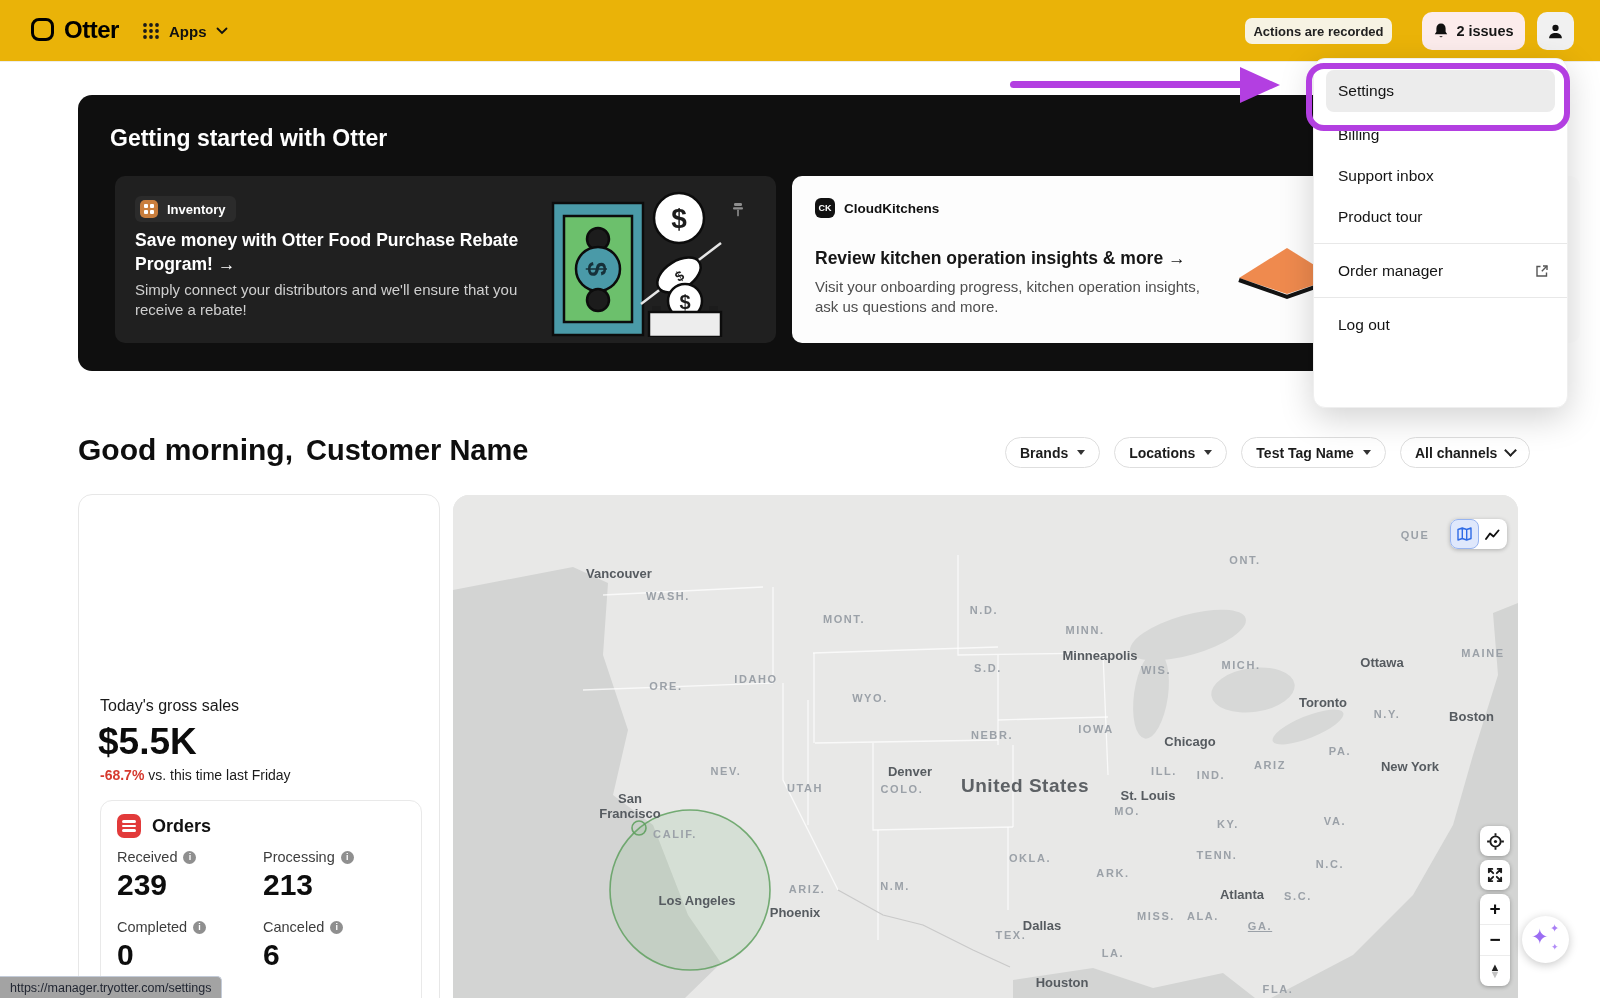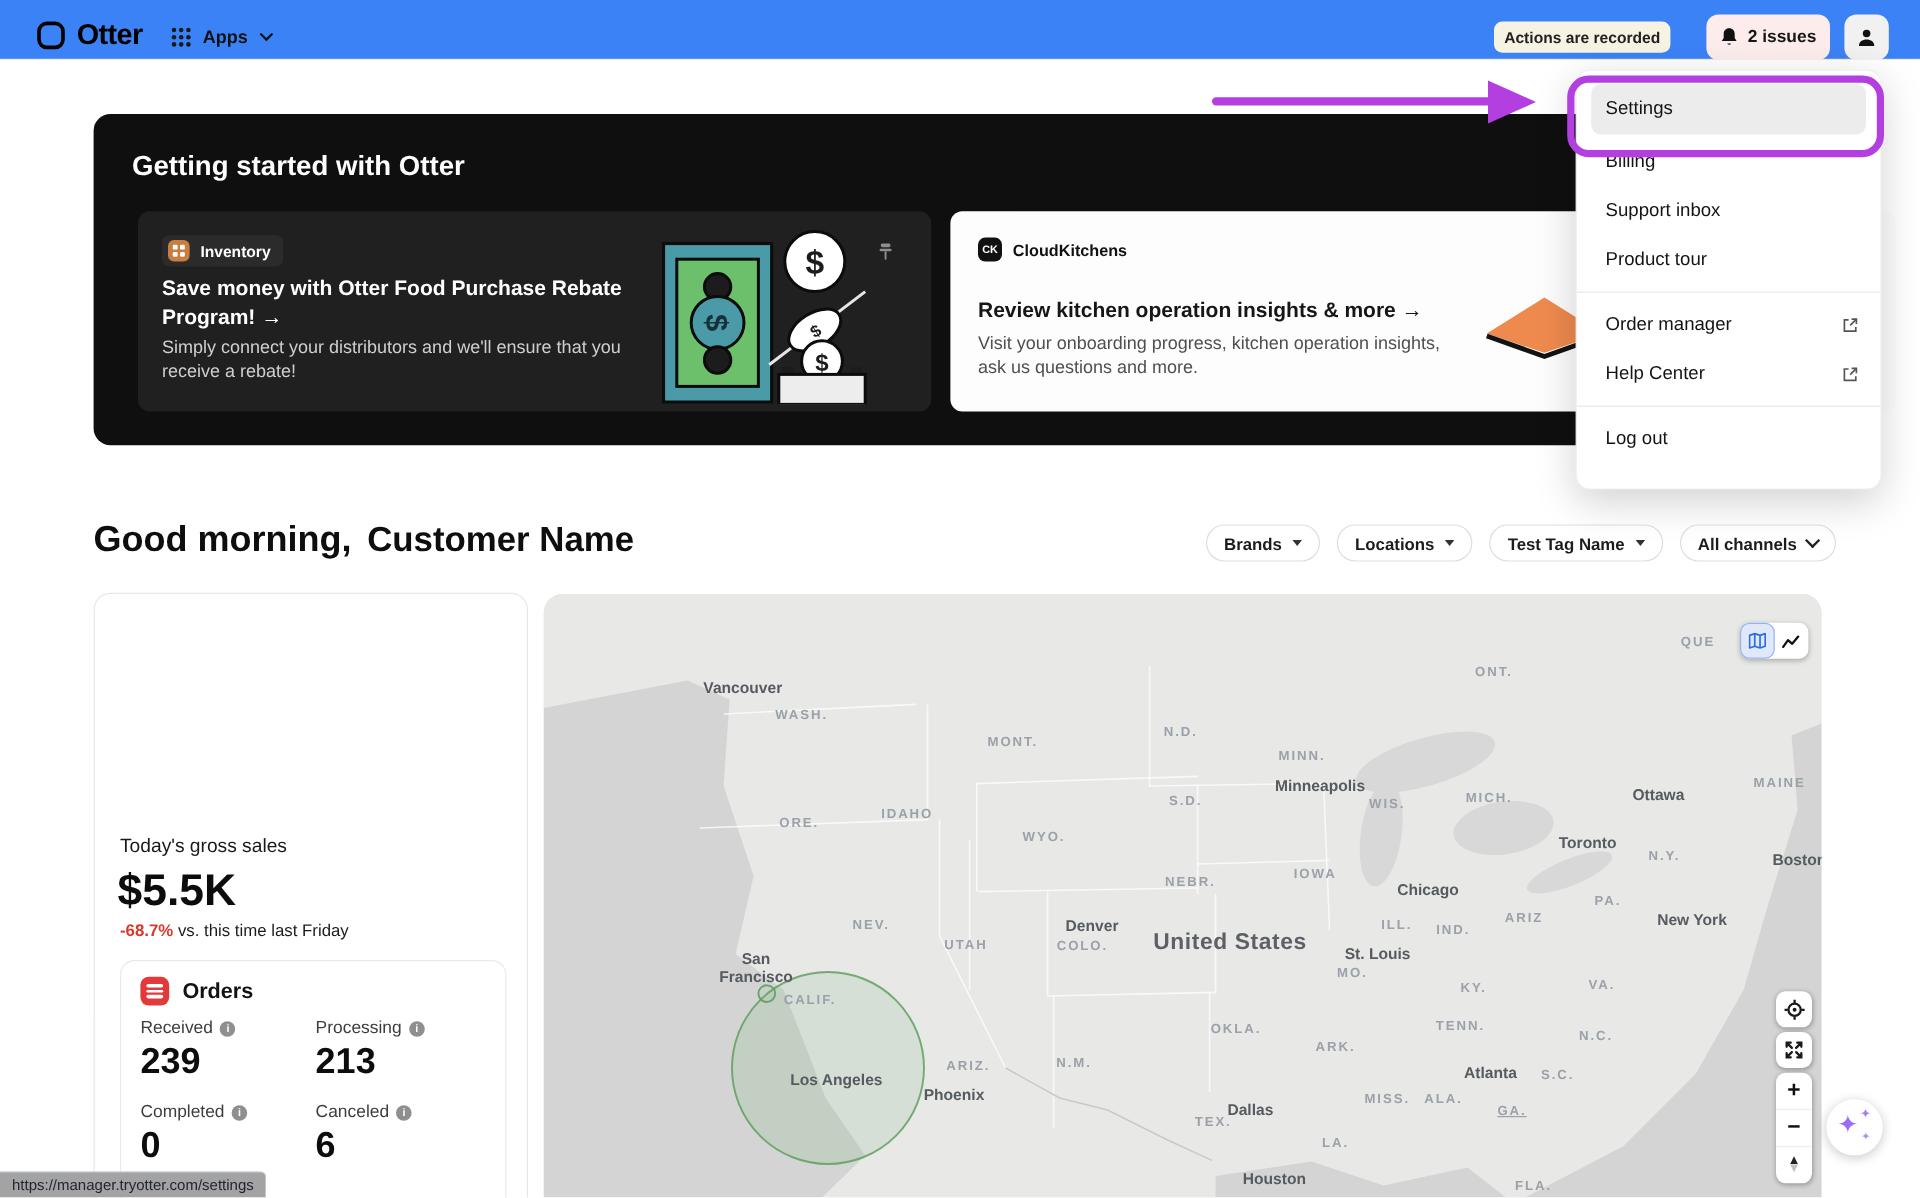--- a/index.html
+++ b/index.html
@@ -8,21 +8,21 @@
     --orders-icon:#e23a3a;
     --selection-green:#6fae6f;
     --issues-bg:#fcecec;
     --actions-bg:#f7f3e3;
   }
   *{margin:0;padding:0;box-sizing:border-box;}
   html,body{width:1600px;height:998px;overflow:hidden;}
   body{position:relative;background:#fff;font-family:"Liberation Sans",sans-serif;color:#141414;}
 
   
-  .topbar{position:absolute;left:0;top:0;width:1600px;height:50px;background:#3b82f6;border-bottom:1px solid #ececec;z-index:5;}
+  .topbar{position:absolute;left:0;top:0;width:1600px;height:62px;background:#eab308;border-bottom:1px solid #ececec;z-index:5;}
   .logo-glyph{position:absolute;left:31px;top:18px;width:23px;height:23px;border:3.4px solid #000;border-radius:8px;}
   .brand{position:absolute;left:64px;top:16px;font-size:24px;font-weight:700;letter-spacing:-.5px;color:#000;}
   .apps-btn{position:absolute;left:142px;top:14px;height:34px;display:flex;align-items:center;gap:9px;cursor:pointer;}
   .apps-label{font-size:15px;font-weight:600;color:#111;}
   .badge-actions{position:absolute;left:1245px;top:18px;width:147px;height:26px;background:var(--actions-bg);border-radius:7px;display:flex;align-items:center;justify-content:center;font-size:13px;font-weight:600;color:#222;}
   .btn-issues{position:absolute;left:1422px;top:12px;width:103px;height:38px;background:var(--issues-bg);border-radius:10px;display:flex;align-items:center;justify-content:center;gap:7px;cursor:pointer;}
   .btn-issues span{font-size:14.5px;font-weight:600;color:#161616;}
   .btn-profile{position:absolute;left:1537px;top:12px;width:37px;height:38px;background:#f1f1f1;border-radius:10px;display:flex;align-items:center;justify-content:center;cursor:pointer;}
 
   
@@ -346,21 +346,21 @@
       <div class="map-label state" style="left: 417px; top: 203px;">WYO.</div>
       <div class="map-label state" style="left: 535px; top: 173px;">S.D.</div>
       <div class="map-label state" style="left: 539px; top: 240px;">NEBR.</div>
       <div class="map-label state" style="left: 643px; top: 234px;">IOWA</div>
       <div class="map-label city" style="left: 737px; top: 246px;">Chicago</div>
       <div class="map-label state" style="left: 711px; top: 276px;">ILL.</div>
       <div class="map-label state" style="left: 758px; top: 280px;">IND.</div>
       <div class="map-label state" style="left: 817px; top: 270px;">ARIZ</div>
       <div class="map-label state" style="left: 887px; top: 256px;">PA.</div>
       <div class="map-label state" style="left: 934px; top: 219px;">N.Y.</div>
-      <div class="map-label city" style="left: 1032px; top: 221px; padding-left: 29px;">Boston</div>
+      <div class="map-label city" style="left: 1004px; top: 221px; padding-left: 29px;">Boston</div>
       <div class="map-label city" style="left: 957px; top: 271px;">New York</div>
       <div class="map-label state" style="left: 273px; top: 276px;">NEV.</div>
       <div class="map-label state" style="left: 352px; top: 293px;">UTAH</div>
       <div class="map-label city" style="left: 457px; top: 276px;">Denver</div>
       <div class="map-label state" style="left: 449px; top: 294px;">COLO.</div>
       <div class="map-label country" style="left: 572px; top: 291px;">United States</div>
       <div class="map-label city" style="left: 695px; top: 300px;">St. Louis</div>
       <div class="map-label state" style="left: 656px; top: 316px; margin-left: 18px;">MO.</div>
       <div class="map-label state" style="left: 775px; top: 329px;">KY.</div>
       <div class="map-label state" style="left: 882px; top: 326px;">VA.</div>
@@ -457,28 +457,20 @@
   <div class="menu-divider"></div>
     <div class="menu-item">
       <span>Order manager</span>
       <svg width="14" height="14" viewBox="0 0 14 14">
         <path d="M5.5 2.5 H2 V12 H11.5 V8.5" fill="none" stroke="#555" stroke-width="1.4"></path>
         <path d="M8 2 H12 V6" fill="none" stroke="#555" stroke-width="1.4"></path>
         <path d="M12 2 L6.8 7.2" stroke="#555" stroke-width="1.4"></path>
       </svg>
     </div>
 
-    <div class="menu-item">
-      <span>Help Center</span>
-      <svg width="14" height="14" viewBox="0 0 14 14">
-        <path d="M5.5 2.5 H2 V12 H11.5 V8.5" fill="none" stroke="#555" stroke-width="1.4"></path>
-        <path d="M8 2 H12 V6" fill="none" stroke="#555" stroke-width="1.4"></path>
-        <path d="M12 2 L6.8 7.2" stroke="#555" stroke-width="1.4"></path>
-      </svg>
-    </div>
   <div class="menu-divider"></div>
     <div class="menu-item">
       <span>Log out</span>
 
     </div>
   </nav>
 
 <div class="anno-line"></div>
 <div class="anno-head"></div>
 <div class="anno-rect"></div>

